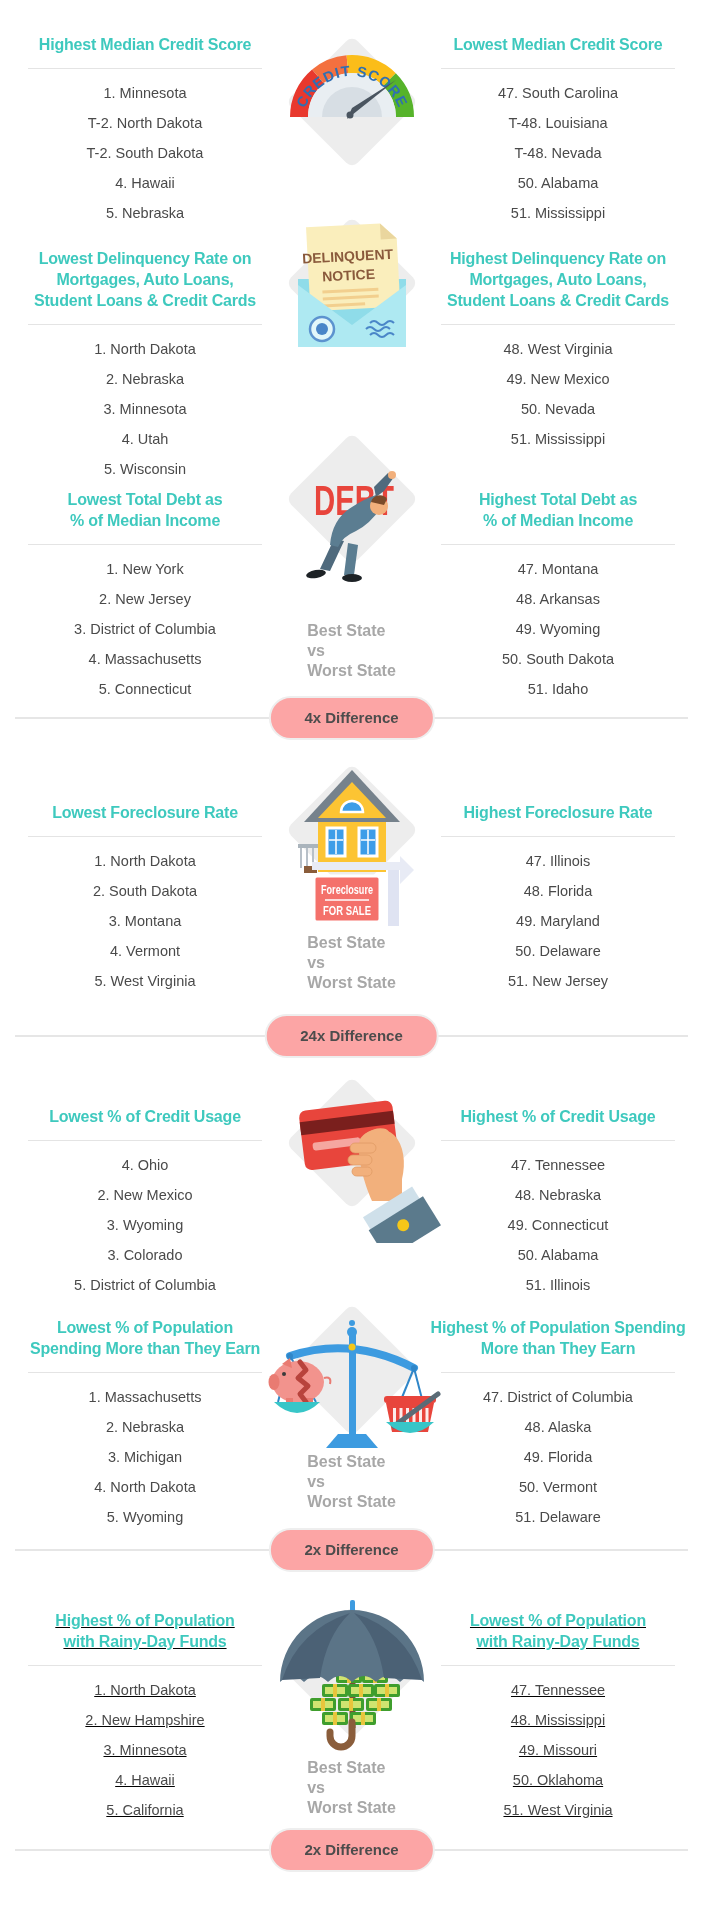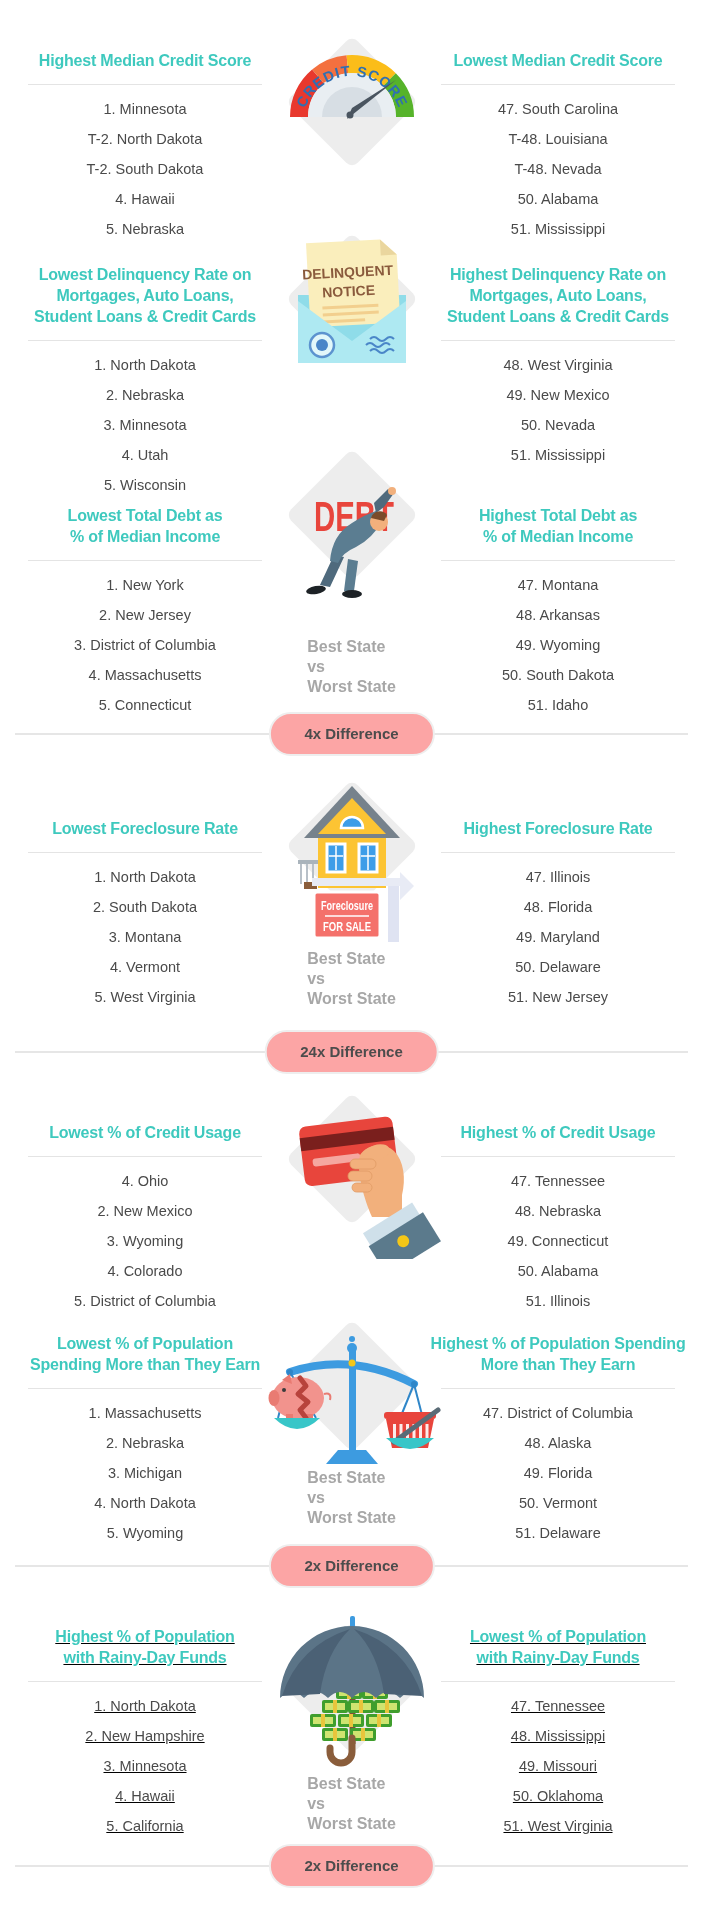--- a/index.html
+++ b/index.html
@@ -12,21 +12,21 @@
   .ranking{list-style:none;margin:0;padding:0;}
   .ranking li{font-size:14.5px;color:#4a4a4a;line-height:17px;padding:6.5px 0;}
   .center{justify-self:center;width:200px;display:flex;flex-direction:column;align-items:center;}
   .icon-wrap{width:200px;height:200px;}
   svg{display:block;}
   svg text{font-family:"Liberation Sans",sans-serif;}
   .caption{color:#a7a7a7;font-weight:700;font-size:16px;line-height:20px;white-space:pre-line;}
   .difference-band{position:relative;height:44px;}
   .diff-line{position:absolute;left:15px;right:15px;top:21px;height:2px;background:#e6e6e6;}
   .diff-pill{position:absolute;left:50%;top:0;transform:translateX(-50%);background:#fca5a5;border:2px solid #eeeeee;border-radius:24px;padding:0 34px;height:40px;line-height:40px;font-weight:700;font-size:15px;color:#4c4c4c;white-space:nowrap;}
-  .s1{padding-top:0;} .s1 .col{padding-top:50px;} .s1 .icon-wrap{margin-top:2px;}
+  .s1{padding-top:0;} .s1 .col{padding-top:34px;} .s1 .icon-wrap{margin-top:2px;}
   .s2 .col{padding-top:20px;} .s2 .icon-wrap{margin-top:-45px;}
   .s3 .col{padding-top:5px;}  .s3 .icon-wrap{margin-top:-85px;} .s3 .caption{margin-top:22px;}
   .b3{margin-top:-8px;}
   .s4 .col{padding-top:62px;} .s4 .icon-wrap{margin-top:-10px;} .s4 .caption{margin-top:3px;}
   .b4{margin-top:18px;}
   .s5 .col{padding-top:48px;} .s5 .icon-wrap{margin-top:-15px;}
   .s6 .col{padding-top:17px;} .s6 .icon-wrap{margin-top:-30px;} .s6 .caption{margin-top:-18px;}
   .b6{margin-top:-4px;}
   .s7 .col{padding-top:38px;text-decoration:underline;} .s7 .icon-wrap{margin-top:0;} .s7 .caption{margin-top:-14px;}
   .b7{margin-top:3px;}
@@ -253,21 +253,21 @@
   </div>
 
   <section class="row s5">
     <div class="col">
       <h2 class="col-title">Lowest % of Credit Usage</h2>
       <div class="rule"></div>
       <ul class="ranking">
         <li>4. Ohio</li>
         <li>2. New Mexico</li>
         <li>3. Wyoming</li>
-        <li>4. Colorado</li>
+        <li>3. Colorado</li>
         <li>5. District of Columbia</li>
       </ul>
     </div>
     <div class="center">
       <div class="icon-wrap">
         <svg width="200" height="200" viewBox="0 0 200 200">
           <rect x="53" y="53" width="94" height="94" rx="8" transform="rotate(45 100 100)" fill="#ededed"></rect>
           <g transform="rotate(-7 100 95)">
             <rect x="50" y="62" width="94" height="60" rx="7" fill="#e8453c"></rect>
             <rect x="50" y="73" width="94" height="13" fill="#7a1f1d"></rect>

